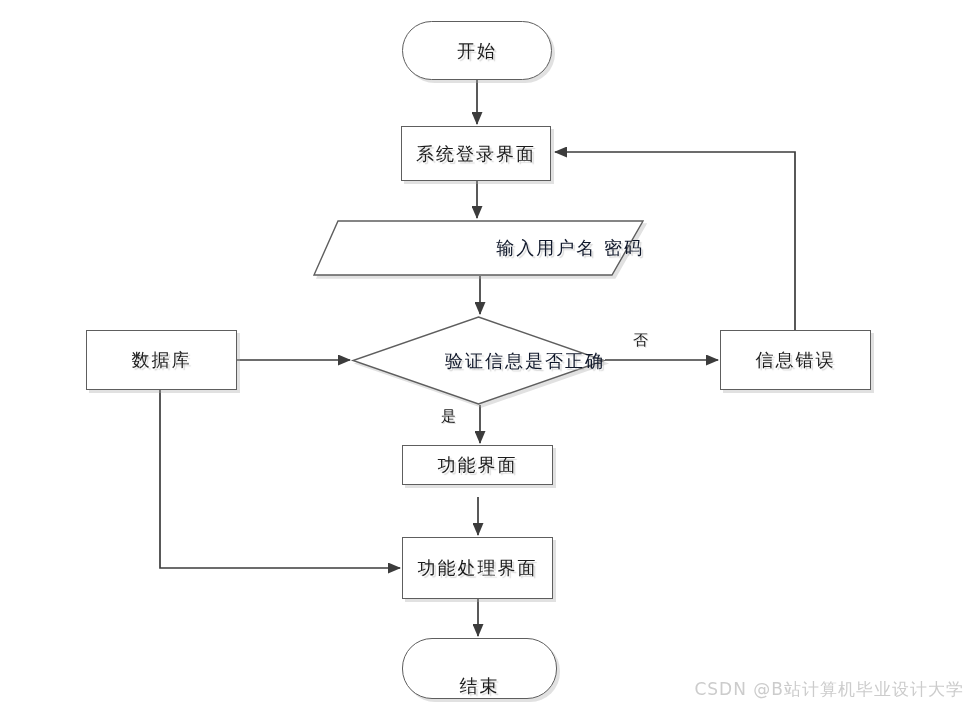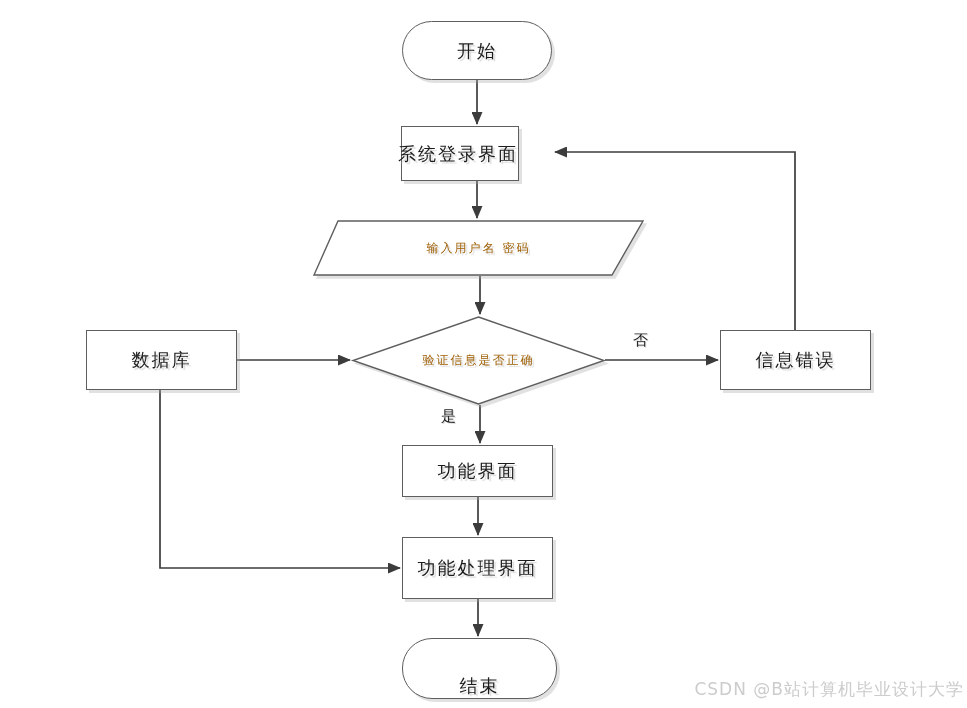--- a/index.html
+++ b/index.html
@@ -12,22 +12,22 @@
   .node{
     position:absolute;box-sizing:border-box;display:flex;align-items:center;justify-content:center;
     background:#ffffff;border:1.4px solid #5e5e5e;color:#1c1c1c;
     font-size:18px;letter-spacing:2px;white-space:nowrap;
     box-shadow:3px 3px 0 rgba(170,170,170,0.35);
     text-shadow:2px 2px 1px rgba(185,185,185,0.55);
   }
   .terminator{border-radius:30px;}
   .shape-node{
     position:absolute;box-sizing:border-box;background:transparent;border:none;
-    display:flex;align-items:center;justify-content:center;
-    color:#a16207;font-size:12px;letter-spacing:2px;white-space:nowrap;
+    display:flex;align-items:center;justify-content:flex-end;
+    color:#0f172a;font-size:18px;letter-spacing:2px;white-space:nowrap;
     text-shadow:2px 2px 1px rgba(185,185,185,0.55);
   }
   .shape-node svg{position:absolute;left:0;top:0;overflow:visible;
     filter:drop-shadow(3px 3px 0 rgba(170,170,170,0.35));}
   .shape-node .label{position:relative;z-index:1;}
   .shape-fill{fill:#ffffff;stroke:#5e5e5e;stroke-width:1.4;}
   .edge-label{
     position:absolute;font-size:15px;color:#1c1c1c;letter-spacing:0;
     text-shadow:1px 1px 0 rgba(185,185,185,0.5);
   }
@@ -56,21 +56,21 @@
     <line class="edge" x1="480" y1="405" x2="480" y2="443" marker-end="url(#arrow)"></line>
     <line class="edge" x1="478" y1="497" x2="478" y2="535" marker-end="url(#arrow)"></line>
     <line class="edge" x1="478" y1="599" x2="478" y2="636" marker-end="url(#arrow)"></line>
     <polyline class="edge" points="160,390 160,568 400,568" marker-end="url(#arrow)"></polyline>
   </svg>
 
   <div class="node terminator" style="left:402px;top:21px;width:150px;height:59px;">
     <span>开始</span>
   </div>
 
-  <div class="node" style="left:401px;top:126px;width:118px;height:55px;justify-content:flex-end;">
+  <div class="node" style="left:401px;top:126px;width:150px;height:55px;">
     <span>系统登录界面</span>
   </div>
 
   <div class="shape-node" style="left:313px;top:220px;width:331px;height:56px;">
     <svg width="331" height="56" viewBox="0 0 331 56">
       <polygon class="shape-fill" points="25,1 330,1 299,55 1,55"></polygon>
     </svg>
     <span class="label">输入用户名 密码</span>
   </div>
 
@@ -82,21 +82,21 @@
   </div>
 
   <div class="node" style="left:720px;top:330px;width:151px;height:60px;">
     <span>信息错误</span>
   </div>
 
   <div class="node" style="left:86px;top:330px;width:151px;height:60px;">
     <span>数据库</span>
   </div>
 
-  <div class="node" style="left:402px;top:445px;width:151px;height:52px;">
+  <div class="node" style="left:402px;top:445px;width:151px;height:40px;">
     <span>功能界面</span>
   </div>
 
   <div class="node" style="left:402px;top:537px;width:151px;height:62px;">
     <span>功能处理界面</span>
   </div>
 
   <div class="node terminator" style="left:402px;top:638px;width:155px;height:61px;align-items:flex-end;">
     <span>结束</span>
   </div>

